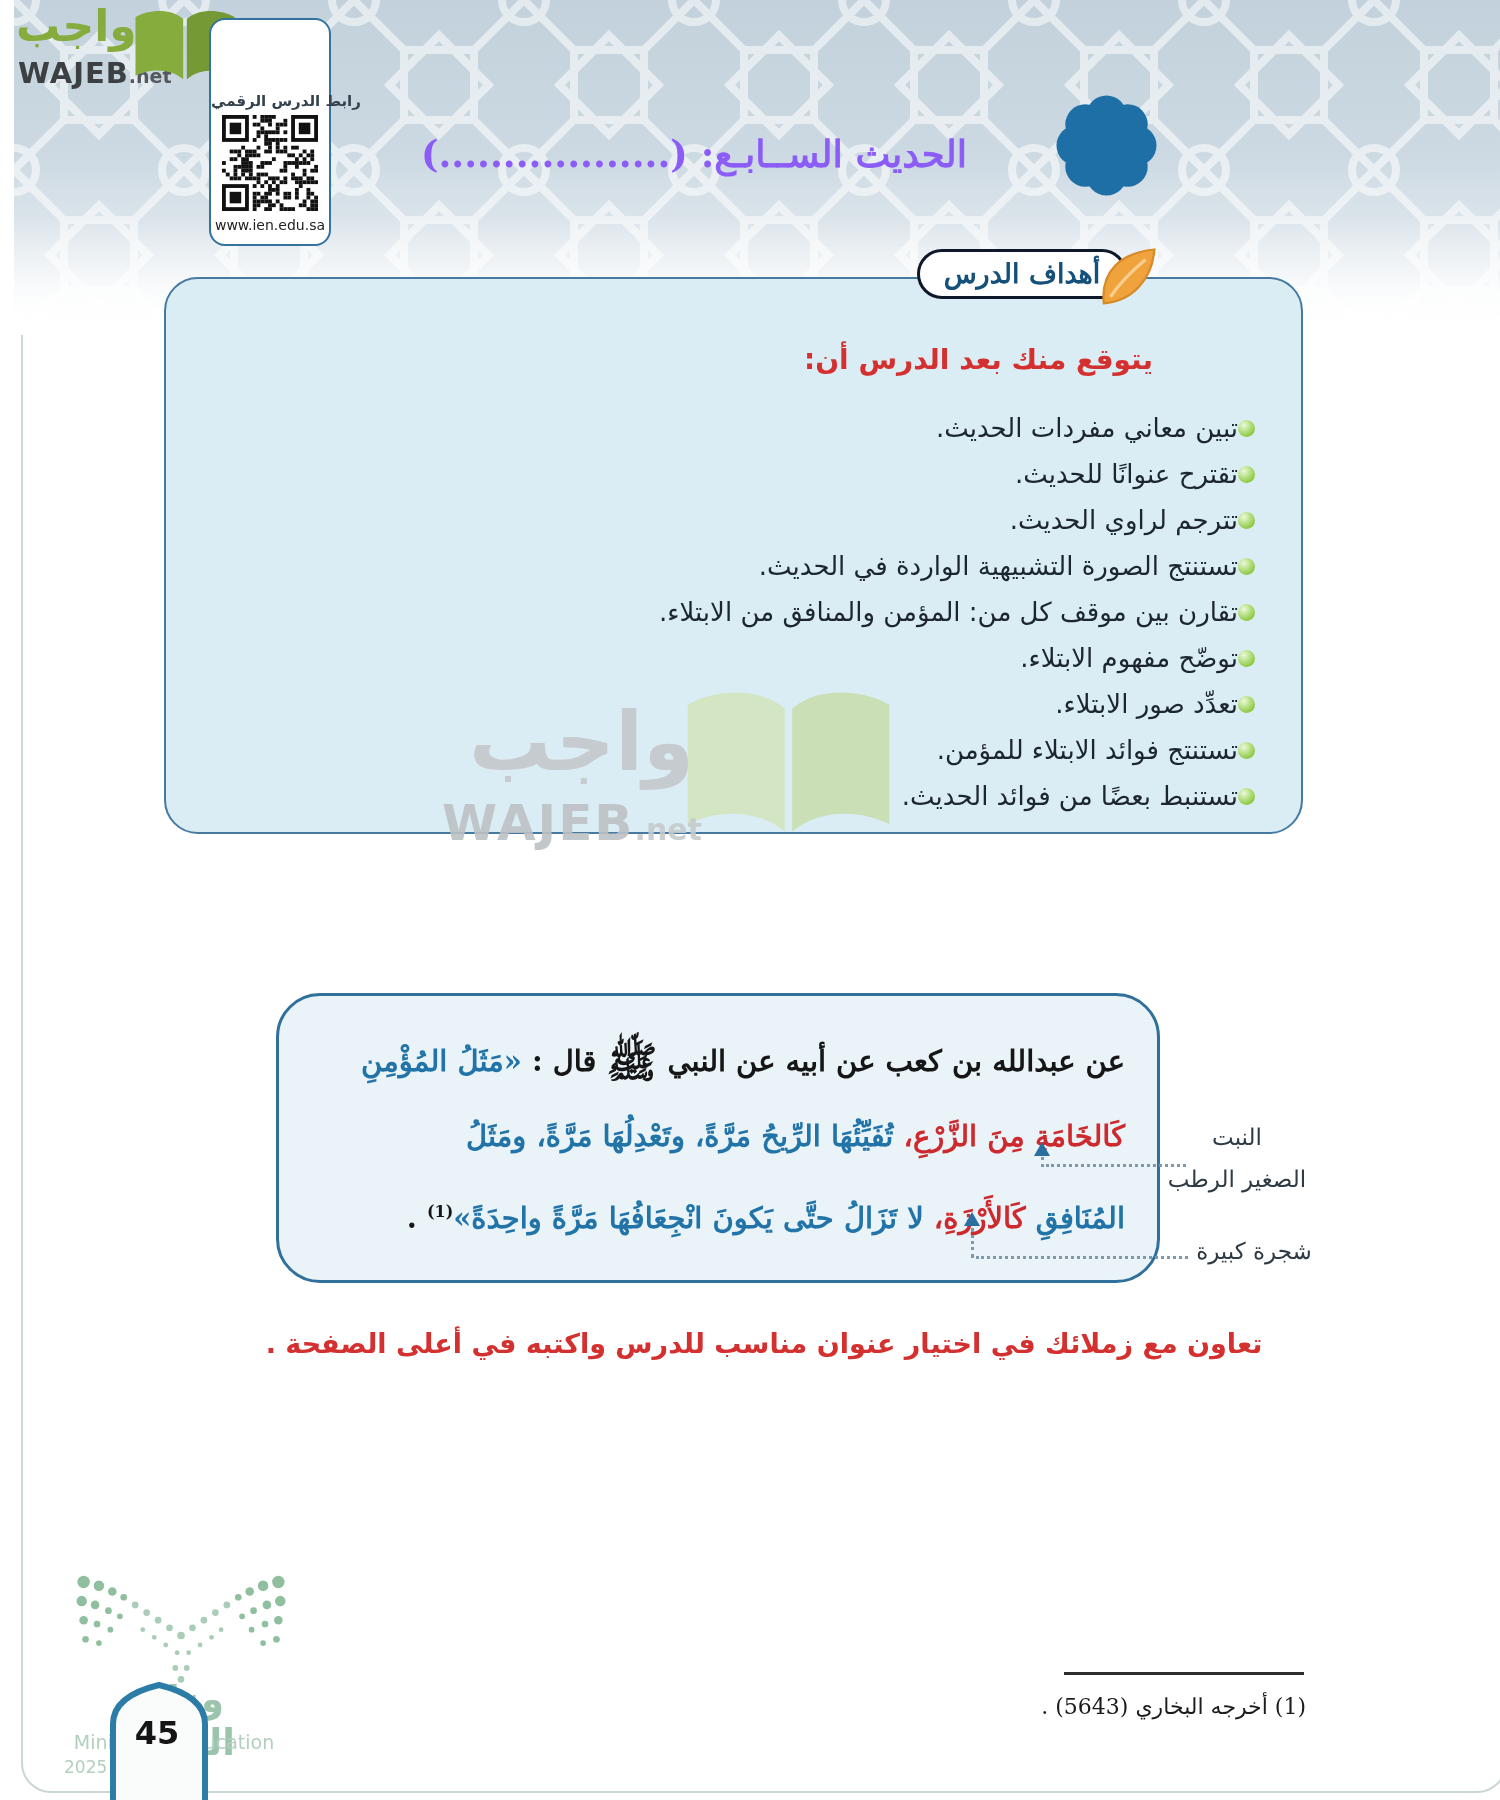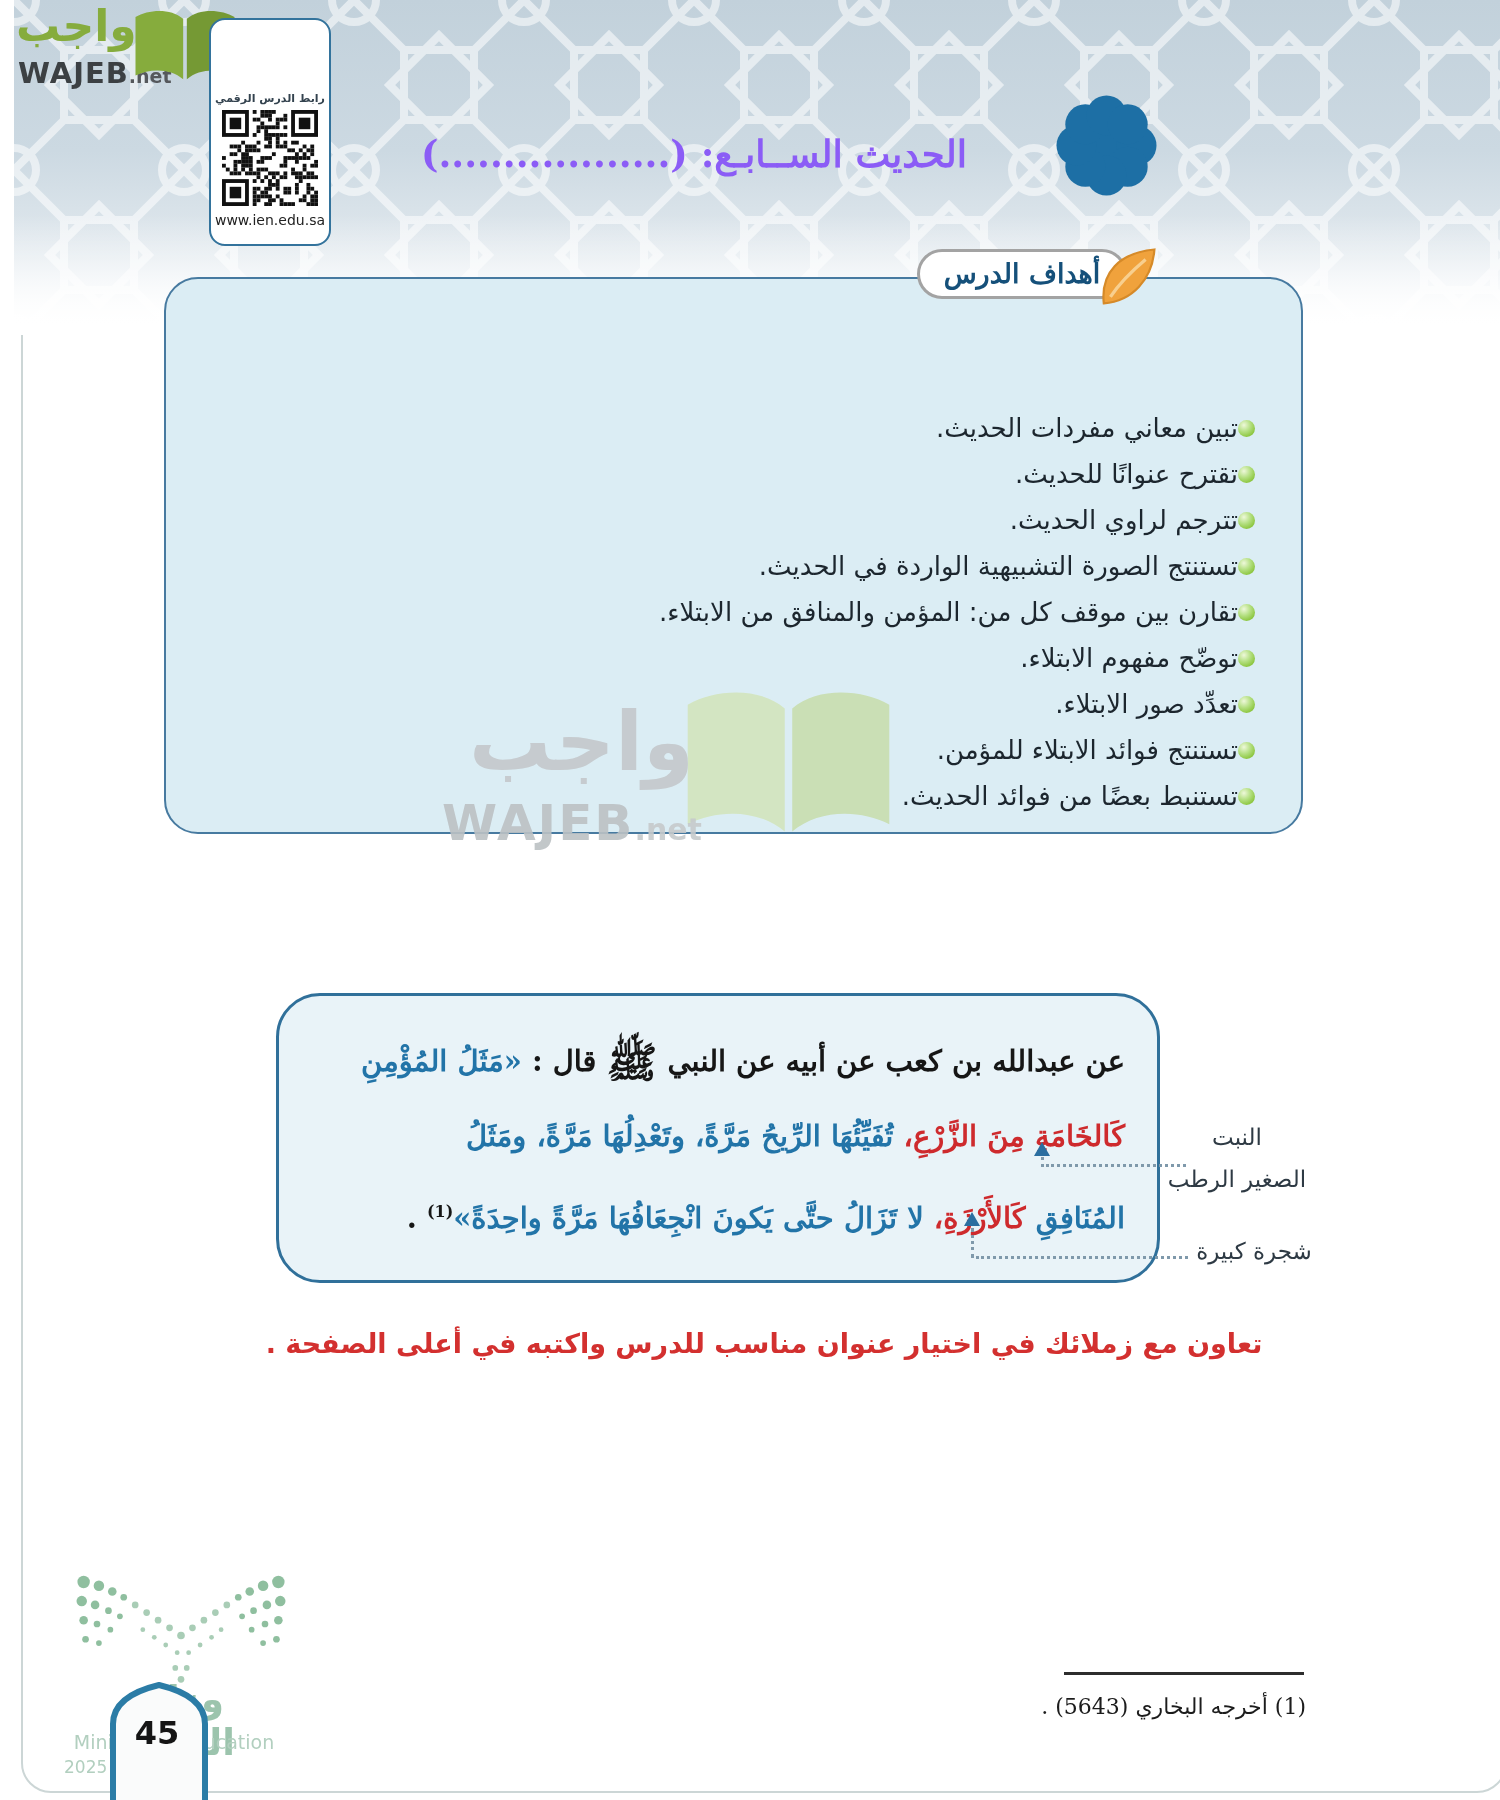--- a/index.html
+++ b/index.html
@@ -18,42 +18,42 @@
           background:linear-gradient(180deg,rgba(255,255,255,0),#ffffff 92%);}
 
   
   .wt-ar{left:2px;top:0;width:120px;text-align:center;font-size:44px;font-weight:800;color:#86ac3d;}
   .wt-en{left:4px;top:56px;width:190px;font-size:29px;font-weight:800;color:#3c4043;letter-spacing:1px;}
   .wt-en .tld{font-size:19px;color:#55585c;letter-spacing:0;}
 
   
   .qr-panel{left:195px;top:18px;width:118px;height:224px;background:#ffffff;
             border:2px solid #33739c;border-radius:16px;text-align:center;}
-  .qr-label{margin-top:72px;font-size:11px;font-weight:700;color:#33424e;white-space:nowrap;}
+  .qr-label{margin-top:72px;font-size:15px;font-weight:700;color:#33424e;white-space:nowrap;}
   .qr-code{margin-top:5px;}
   .qr-url{font-size:14px;color:#222;margin-top:2px;}
 
   
   .title{left:330px;top:122px;width:700px;height:64px;line-height:64px;direction:rtl;text-align:center;
          font-family:"DejaVu Serif","Liberation Serif",serif;
          font-size:37px;font-weight:800;color:#8b5cf6;white-space:nowrap;}
   .title .blank{letter-spacing:3px;font-weight:700;}
 
   
   .obj-box{left:150px;top:277px;width:1135px;height:553px;background:#dbedf4;
            border:2.5px solid #477aa0;border-radius:34px;}
   .obj-intro{position:absolute;top:64px;right:148px;direction:rtl;
              font-size:28px;font-weight:800;color:#d3302f;}
   .obj-list{position:absolute;top:126px;right:46px;left:30px;direction:rtl;}
   .obj-item{height:46px;display:flex;align-items:center;gap:0;
             font-size:26px;font-weight:500;color:#1c262e;}
   .bullet{width:17px;height:17px;border-radius:50%;flex:none;
           background:radial-gradient(circle at 35% 30%,#eef8da,#b5e083 40%,#8cc63f 75%,#6fae2f);}
 
-  .goal-tab{left:903px;top:249px;width:204px;height:44px;background:#ffffff;border:3px solid #a3a3a3;
+  .goal-tab{left:903px;top:249px;width:204px;height:44px;background:#ffffff;border:3px solid #0f172a;
             border-radius:26px;color:#15507a;font-size:27px;font-weight:800;text-align:center;line-height:44px;
             font-family:"DejaVu Serif","Liberation Serif",serif;}
 
   
   .wm-ar{left:455px;top:694px;width:210px;text-align:center;font-size:82px;font-weight:800;
          color:#c4c8cb;opacity:.9;}
   .wm-en{left:428px;top:794px;font-size:50px;font-weight:800;color:#bcc1c4;opacity:.9;letter-spacing:2px;}
   .wm-en .tld{font-size:30px;letter-spacing:0;color:#c6cacc;}
 
   
@@ -361,20 +361,21 @@
       <circle cx="57.5" cy="87.5" r="20"></circle>
         <circle cx="36.3" cy="78.7" r="20"></circle>
       <circle cx="27.5" cy="57.5" r="20"></circle>
         <circle cx="36.3" cy="36.3" r="20"></circle>
       <circle cx="57.5" cy="27.5" r="20"></circle>
         <circle cx="78.7" cy="36.3" r="20"></circle>
     </g>
   </svg>
 
   <div class="abs obj-box">
+    <div class="obj-intro">يتوقع منك بعد الدرس أن:</div>
     <div class="obj-list">
       <div class="obj-item">
           <span class="bullet"></span>
           <span>تبين معاني مفردات الحديث.</span>
         </div>
       <div class="obj-item">
           <span class="bullet"></span>
           <span>تقترح عنوانًا للحديث.</span>
         </div>
       <div class="obj-item">

